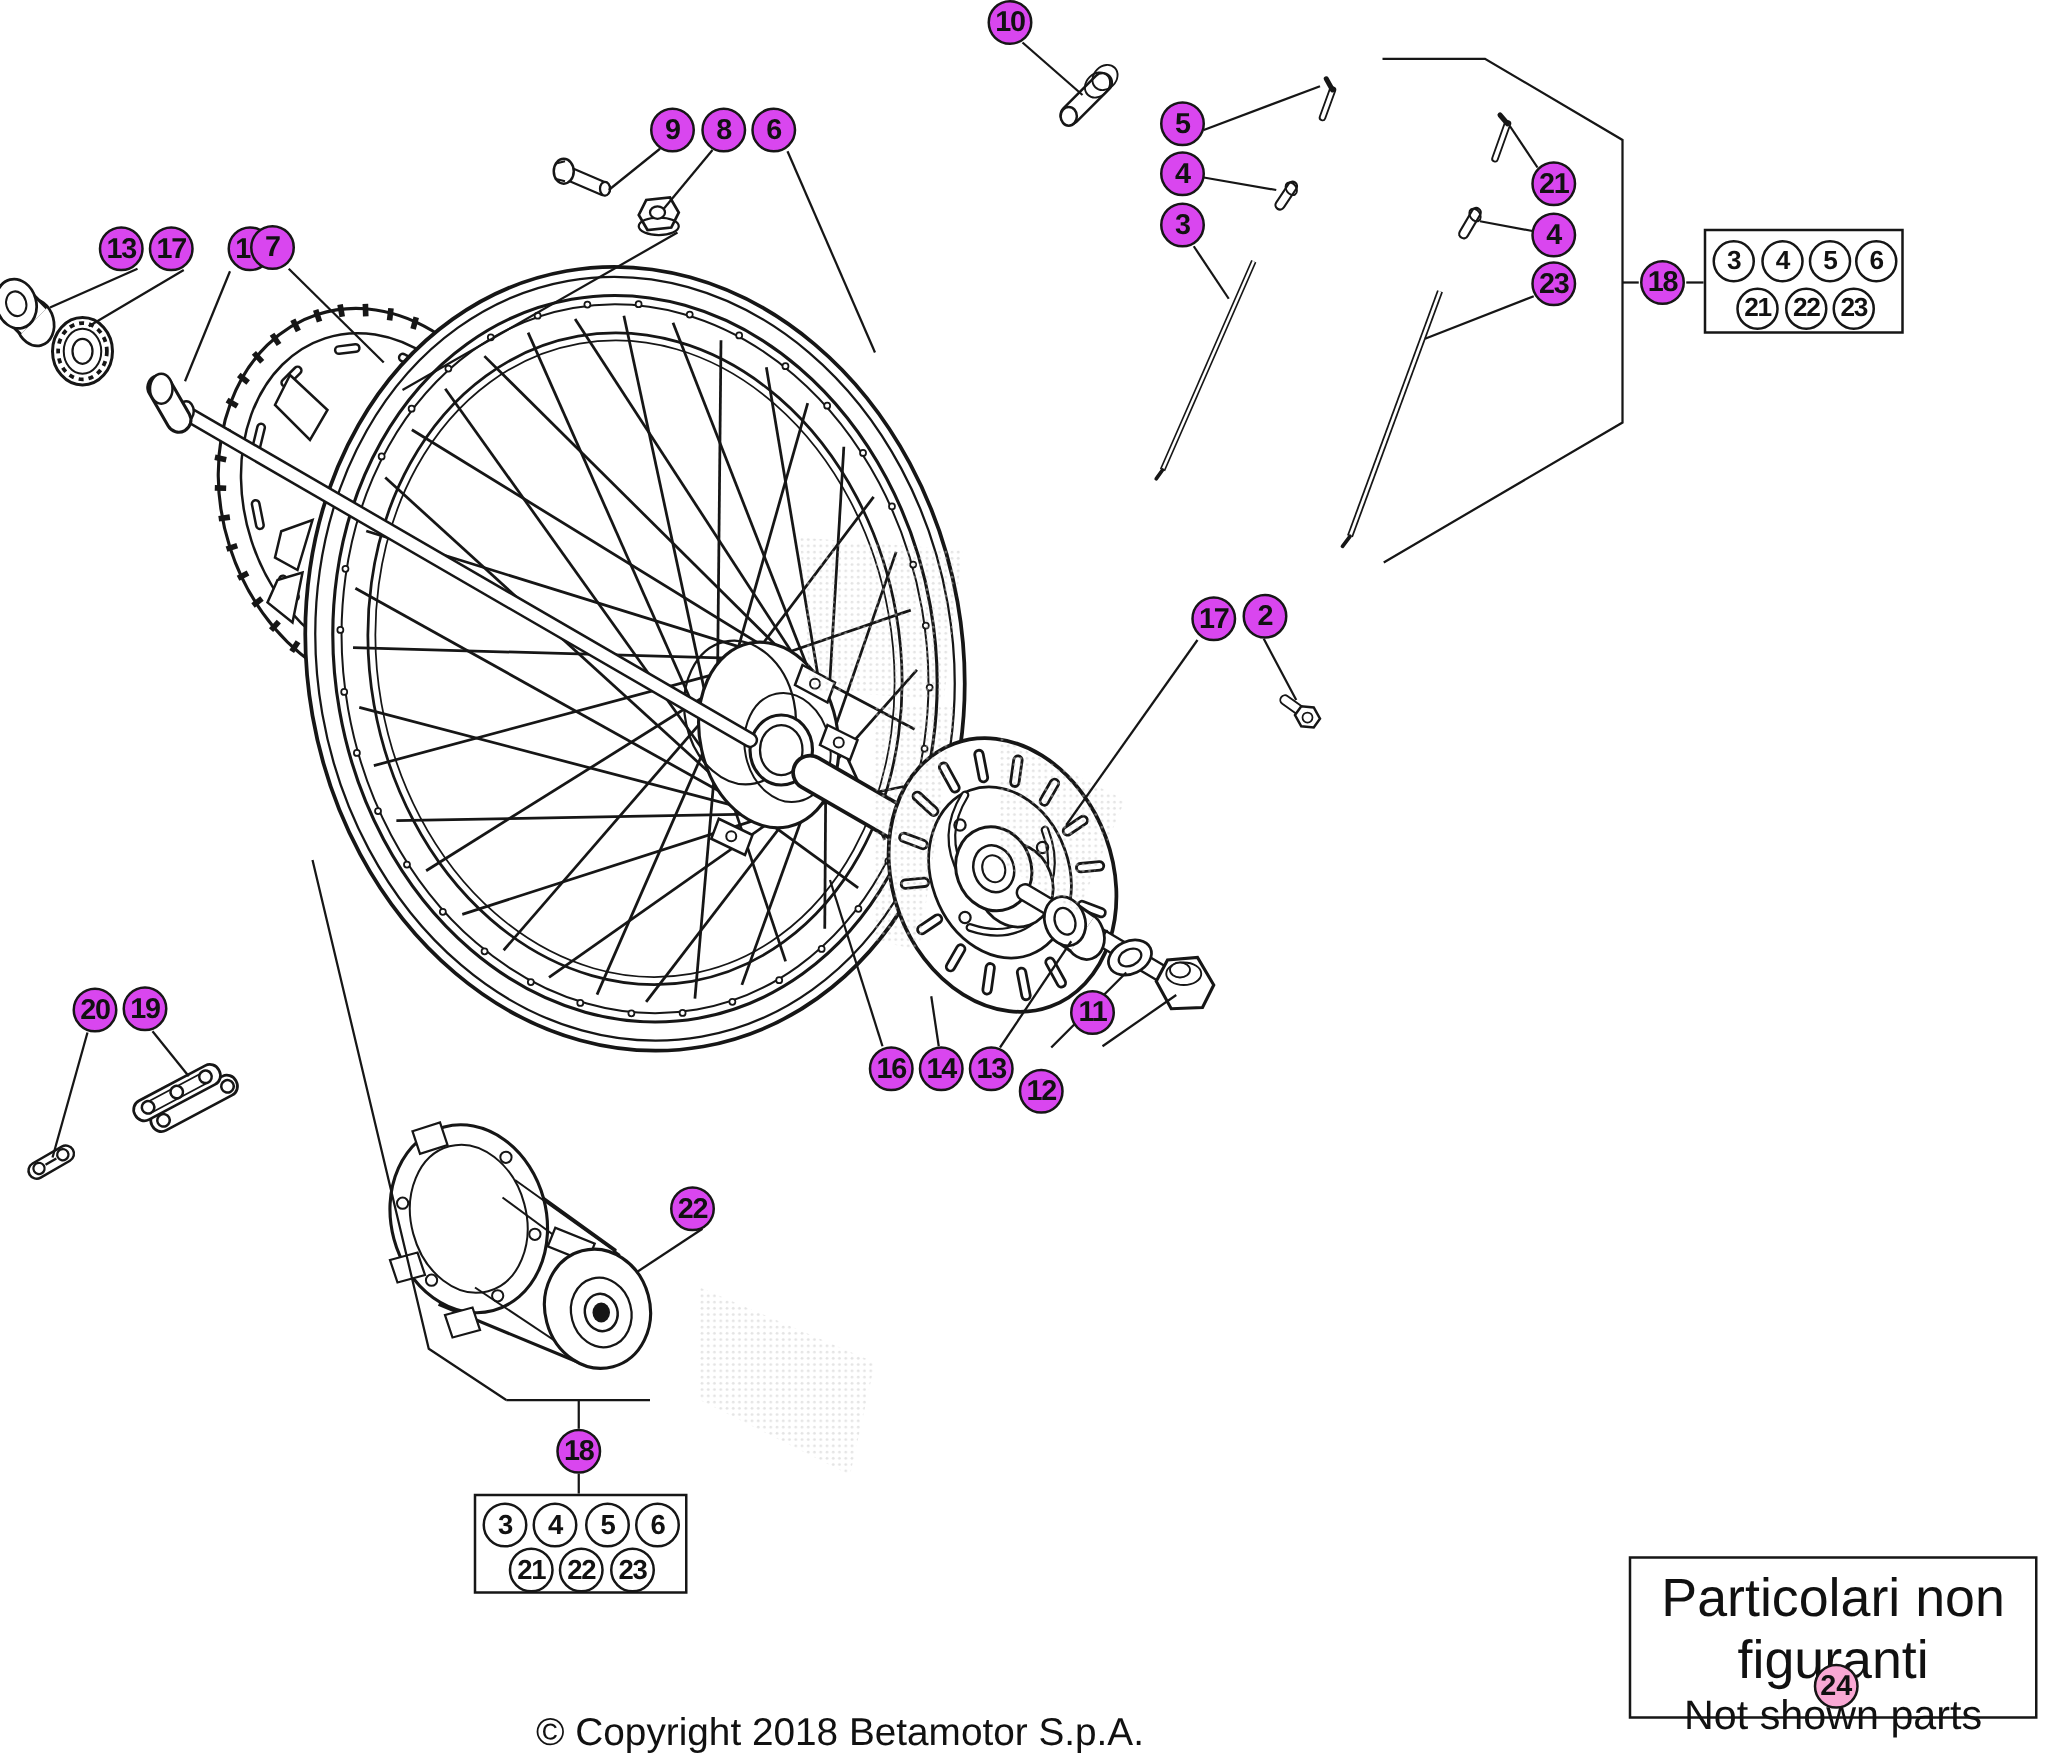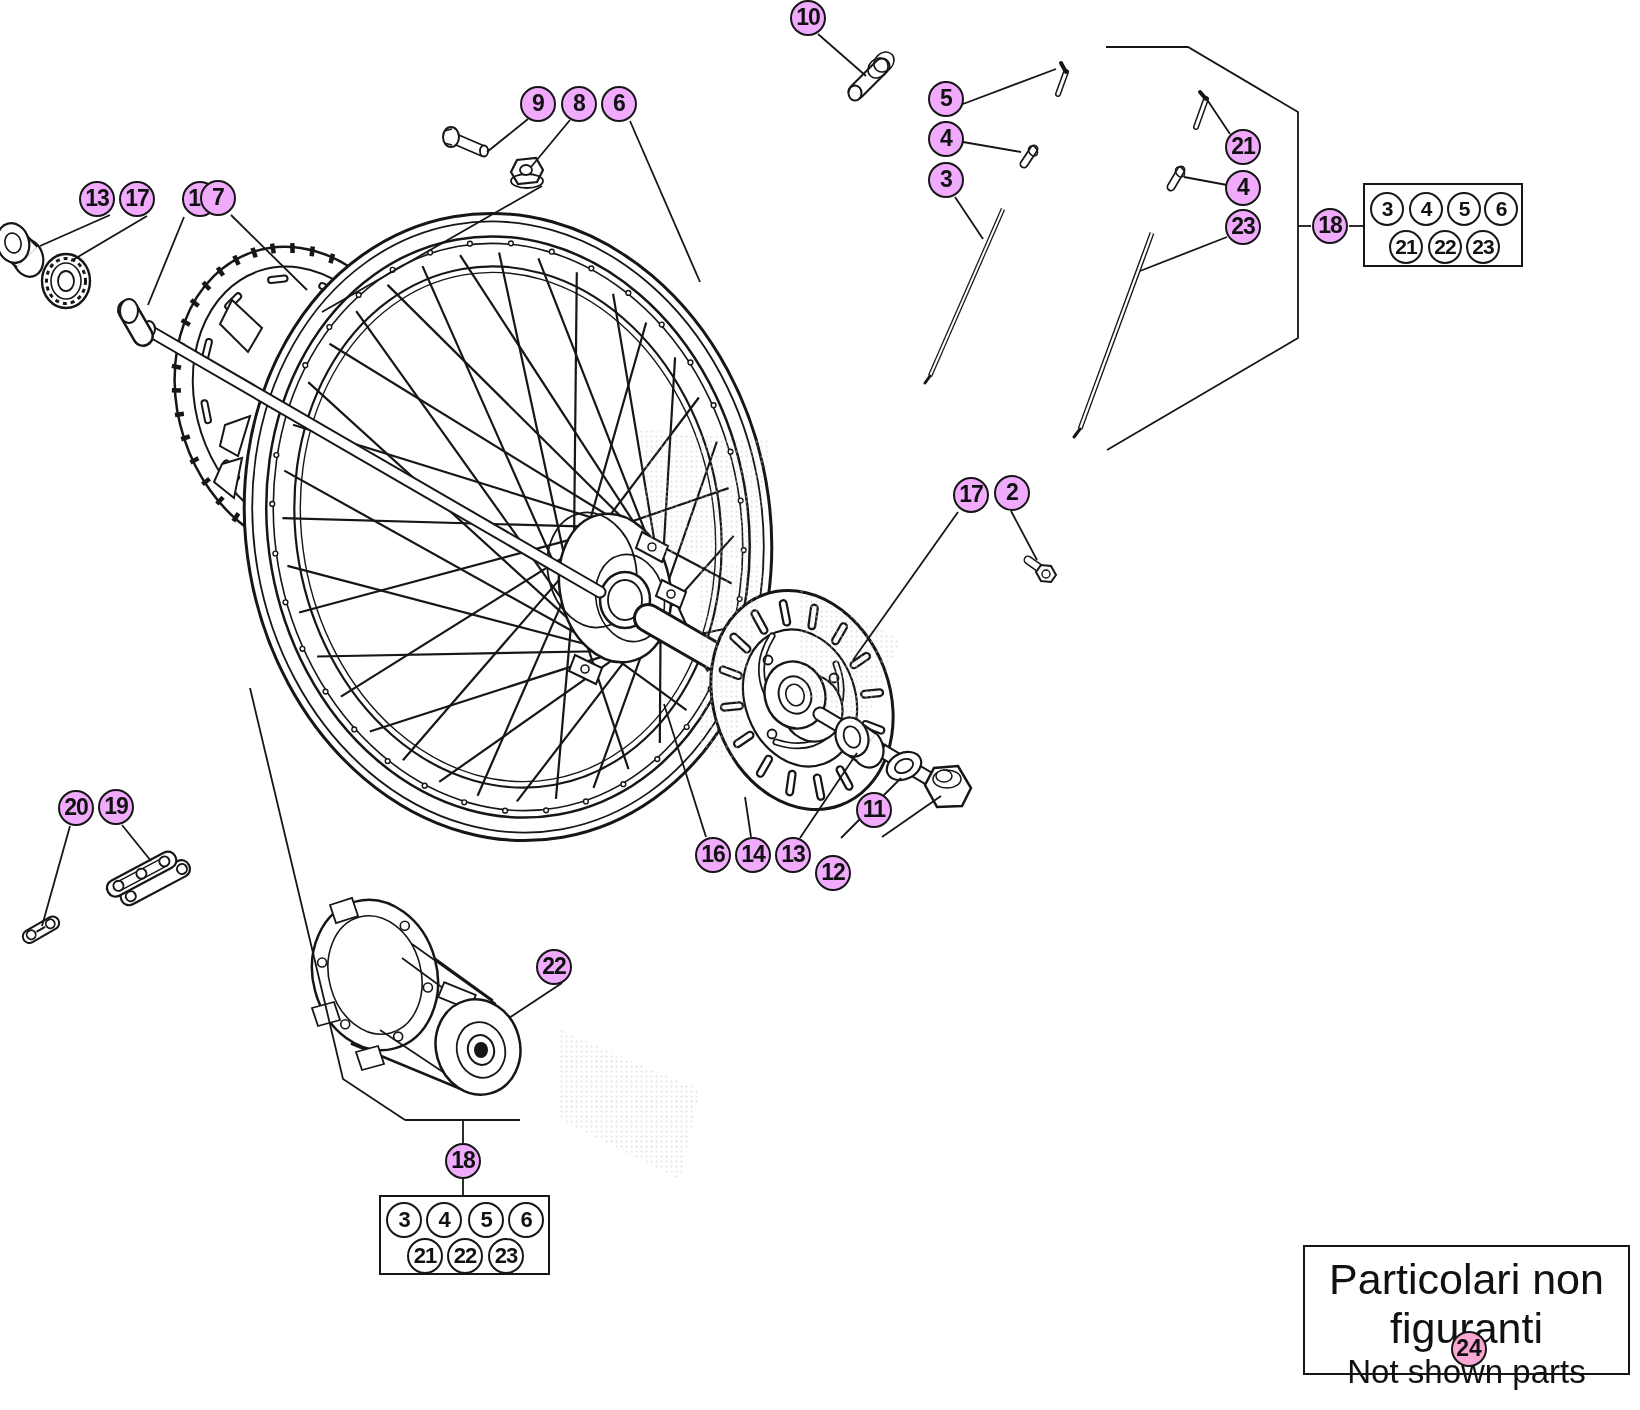--- a/index.html
+++ b/index.html
@@ -1,20 +1,20 @@
 <!DOCTYPE html>
 <html><head>
 <meta charset="utf-8">
 <style>
   html,body{margin:0;padding:0;background:#ffffff;}
   .stage{position:relative;width:1640px;height:1410px;background:#ffffff;overflow:hidden;
          font-family:"Liberation Sans", sans-serif;color:#111;}
   .art{position:absolute;left:0;top:0;}
   .callout{position:absolute;width:36px;height:36px;border:2.5px solid #161616;border-radius:50%;
-           background:#f0abfc;box-sizing:border-box;text-align:center;line-height:30px;
+           background:#d946ef;box-sizing:border-box;text-align:center;line-height:30px;
            font-size:23px;font-weight:700;letter-spacing:-1px;z-index:5;}
   .legend-box{position:absolute;border:2.5px solid #161616;background:#fff;box-sizing:border-box;z-index:4;}
   .mini{position:absolute;border:2px solid #161616;border-radius:50%;background:#fff;
         box-sizing:border-box;text-align:center;font-weight:700;letter-spacing:-1px;}
   .mini.m34{width:34px;height:34px;line-height:29px;font-size:21px;}
   .mini.m36{width:36px;height:36px;line-height:31px;font-size:22px;}
   .notshown{position:absolute;left:1303px;top:1245px;width:327px;height:130px;border:2.5px solid #161616;
             background:#fff;box-sizing:border-box;text-align:center;z-index:4;}
   .notshown .l1{margin-top:8px;font-size:43px;}
   .notshown .l2{font-size:33px;}
@@ -510,14 +510,15 @@
   <div class="mini m36" style="left:66px;top:41px;">22</div>
   <div class="mini m36" style="left:107px;top:41px;">23</div>
 </div>
 
 <div class="notshown">
   <div class="l1">Particolari non figuranti</div>
   <div class="l2">Not shown parts</div>
   <div class="c24">24</div>
 </div>
 
+<div class="copyright">© Copyright 2018 Betamotor S.p.A.</div>
 
 </div>
 
 </body></html>

